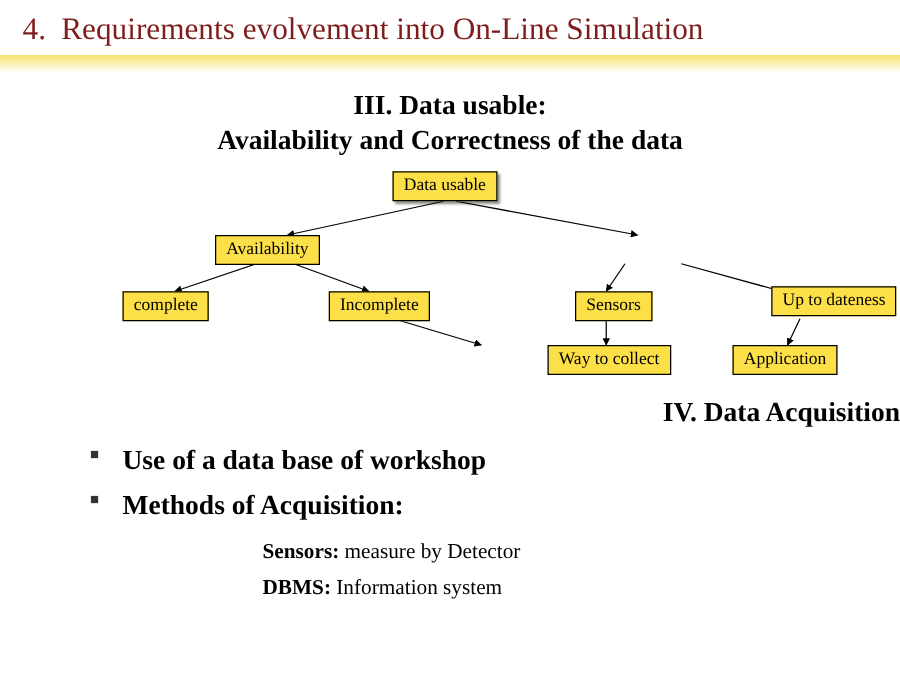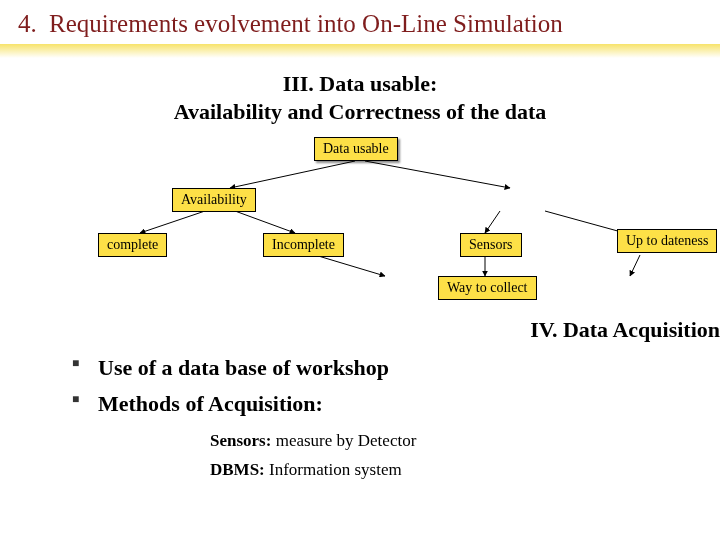--- a/index.html
+++ b/index.html
@@ -125,20 +125,21 @@
   <div class="node shadow" style="left:314px; top:4px;">Data usable</div>
 
   <div class="node" style="left:172px; top:55px;text-align:right;">Availability</div>
 
   <div class="node" style="left:98px; top:100px;">complete</div>
   <div class="node" style="left:263px; top:100px;text-align:center;">Incomplete</div>
   <div class="node" style="left:460px; top:100px;">Sensors</div>
   <div class="node" style="left:585px; top:96px;margin-left:32px;">Up to dateness</div>
 
   <div class="node" style="left:438px; top:143px;">Way to collect</div>
+  <div class="node" style="left:586px; top:143px;">Application</div>
 </div>
 
 <div class="section4-title">IV. Data Acquisition</div>
 
 <ul class="bullets">
   <li>Use of a data base of workshop</li>
   <li>Methods of Acquisition:</li>
 </ul>
 
 <div class="sublist">

